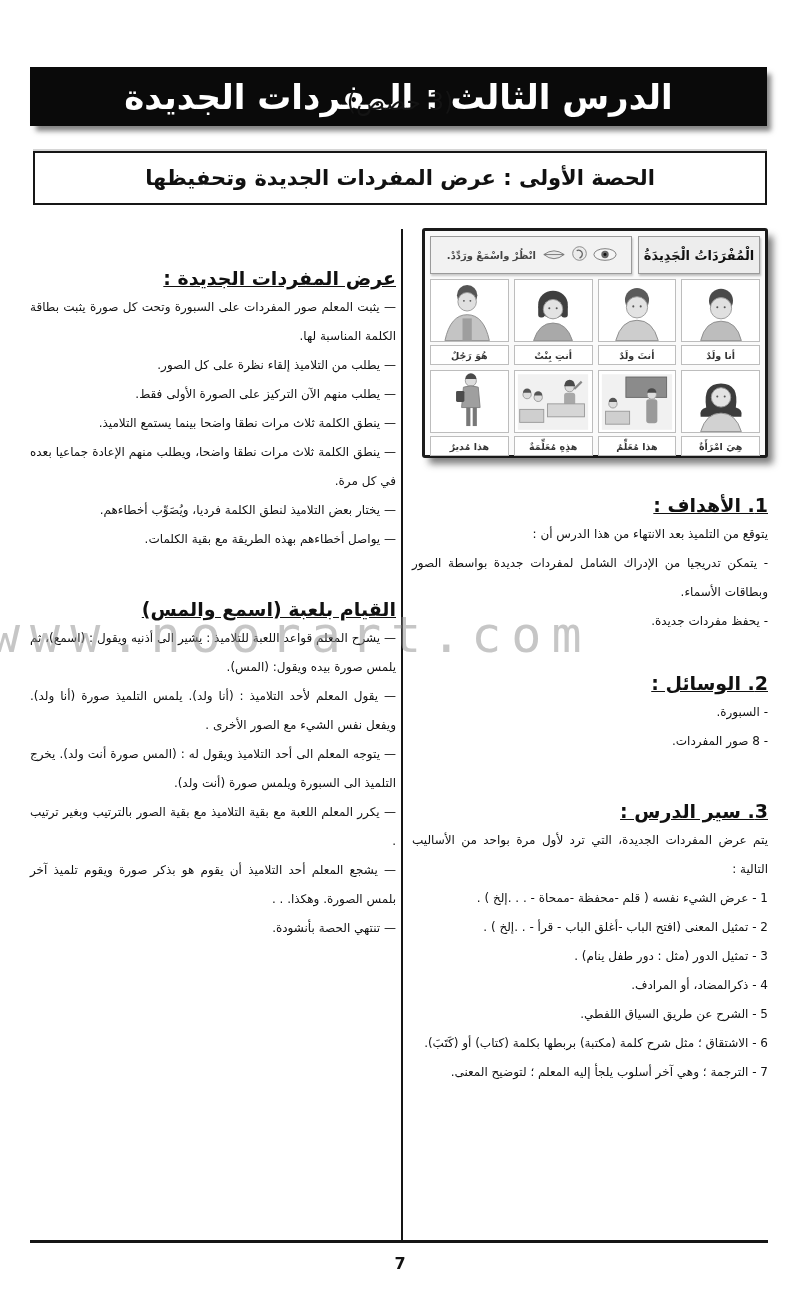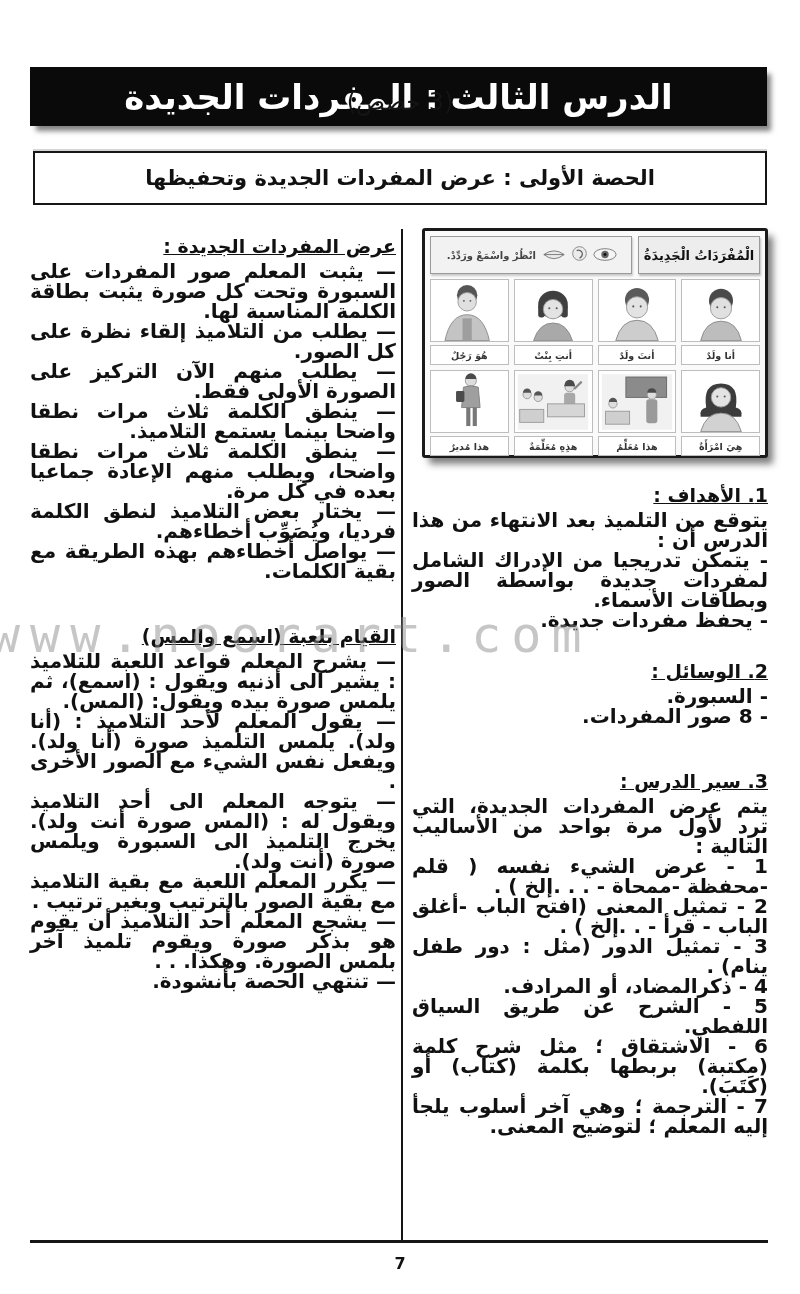--- a/index.html
+++ b/index.html
@@ -37,24 +37,24 @@
     position:absolute; left:401px; top:229px; width:2px; height:1012px; background:#151515;
   }
   .bottom-rule {
     position:absolute; left:30px; top:1240px; width:738px; height:3px; background:#151515;
   }
   .page-number {
     position:absolute; left:0; top:1254px; width:800px; text-align:center;
     font-size:16px; font-weight:bold;
   }
   
-  .sec-heading { font-size:19px; font-weight:bold; line-height:30px; }
+  .sec-heading { font-size:19px; font-weight:bold; line-height:30px;margin-top:32px; }
   .sec-heading span { text-decoration:underline; }
   .body-p {
-    font-size:20px; font-weight:bold; line-height:20px; text-align:justify;
+    font-size:12px; font-weight:normal; line-height:29px; text-align:justify;
   } .mt-md { margin-top:26px; } .mt-lg { margin-top:40px; }
   
   .vocab-card {
     width:346px; height:230px; border:3px solid #1a1a1a; border-radius:3px;
     background:#fafafa; padding:5px; margin-bottom:22px;
     box-shadow:6px 7px 7px -1px rgba(40,40,40,.6);
   }
   .vc-header { display:flex; direction:rtl; gap:6px; height:38px; margin-bottom:5px; }
   .vc-title {
     flex:0 0 122px; border:1px solid #9a9a9a; background:#ededed;

